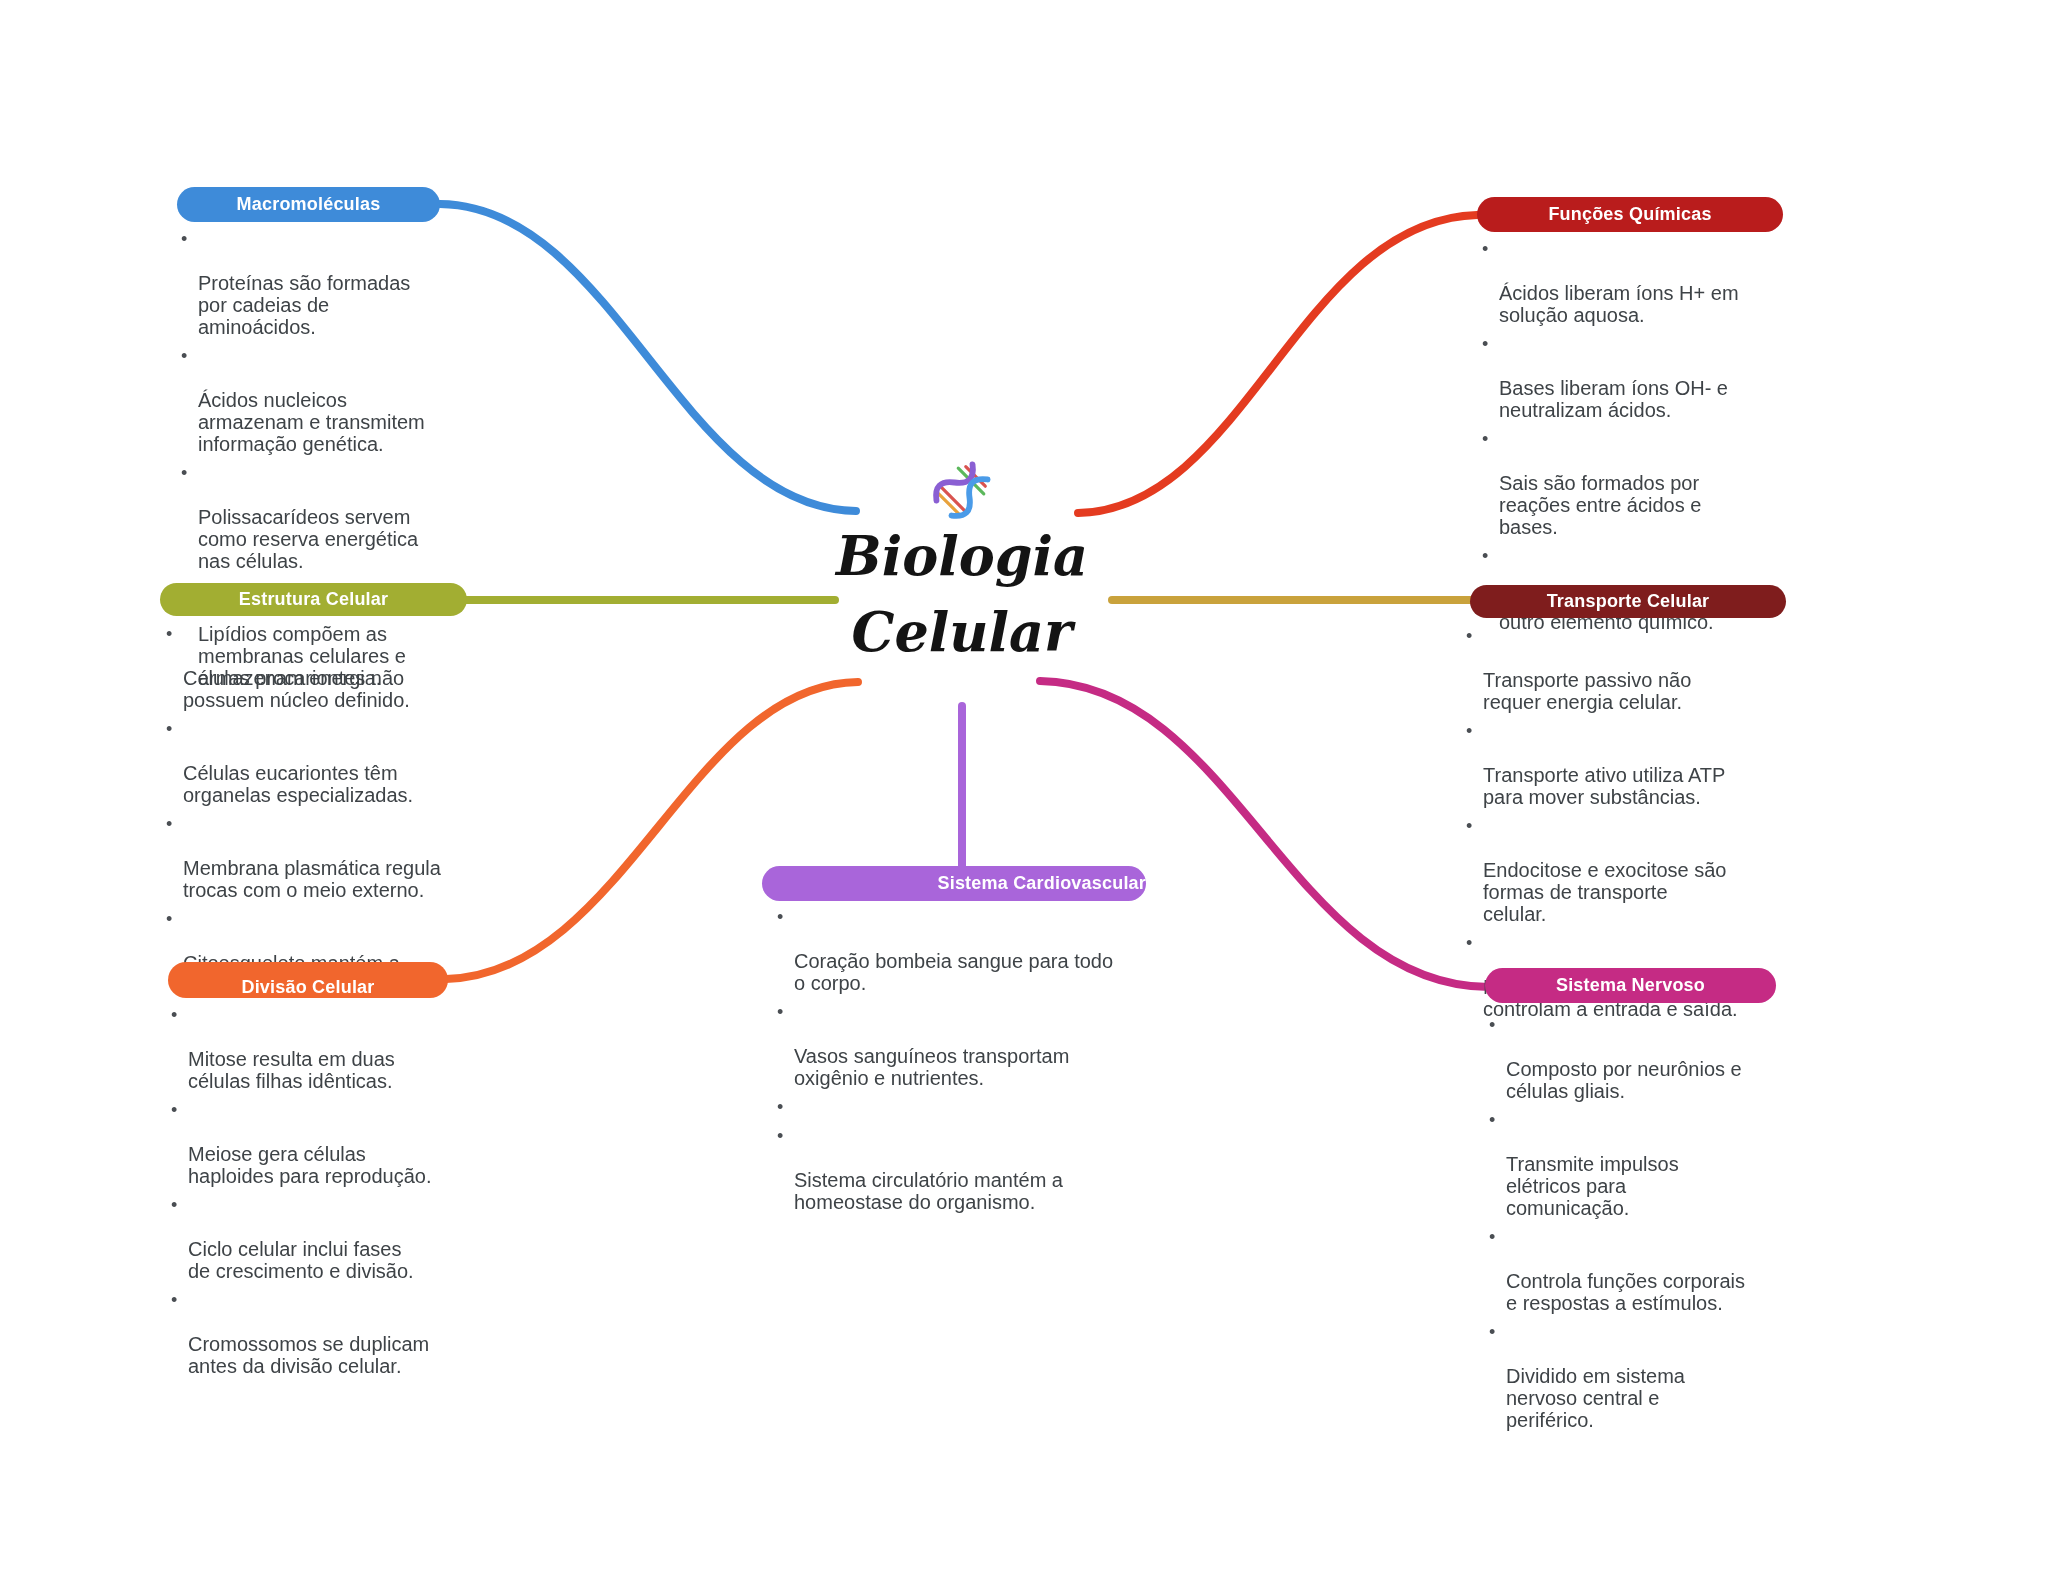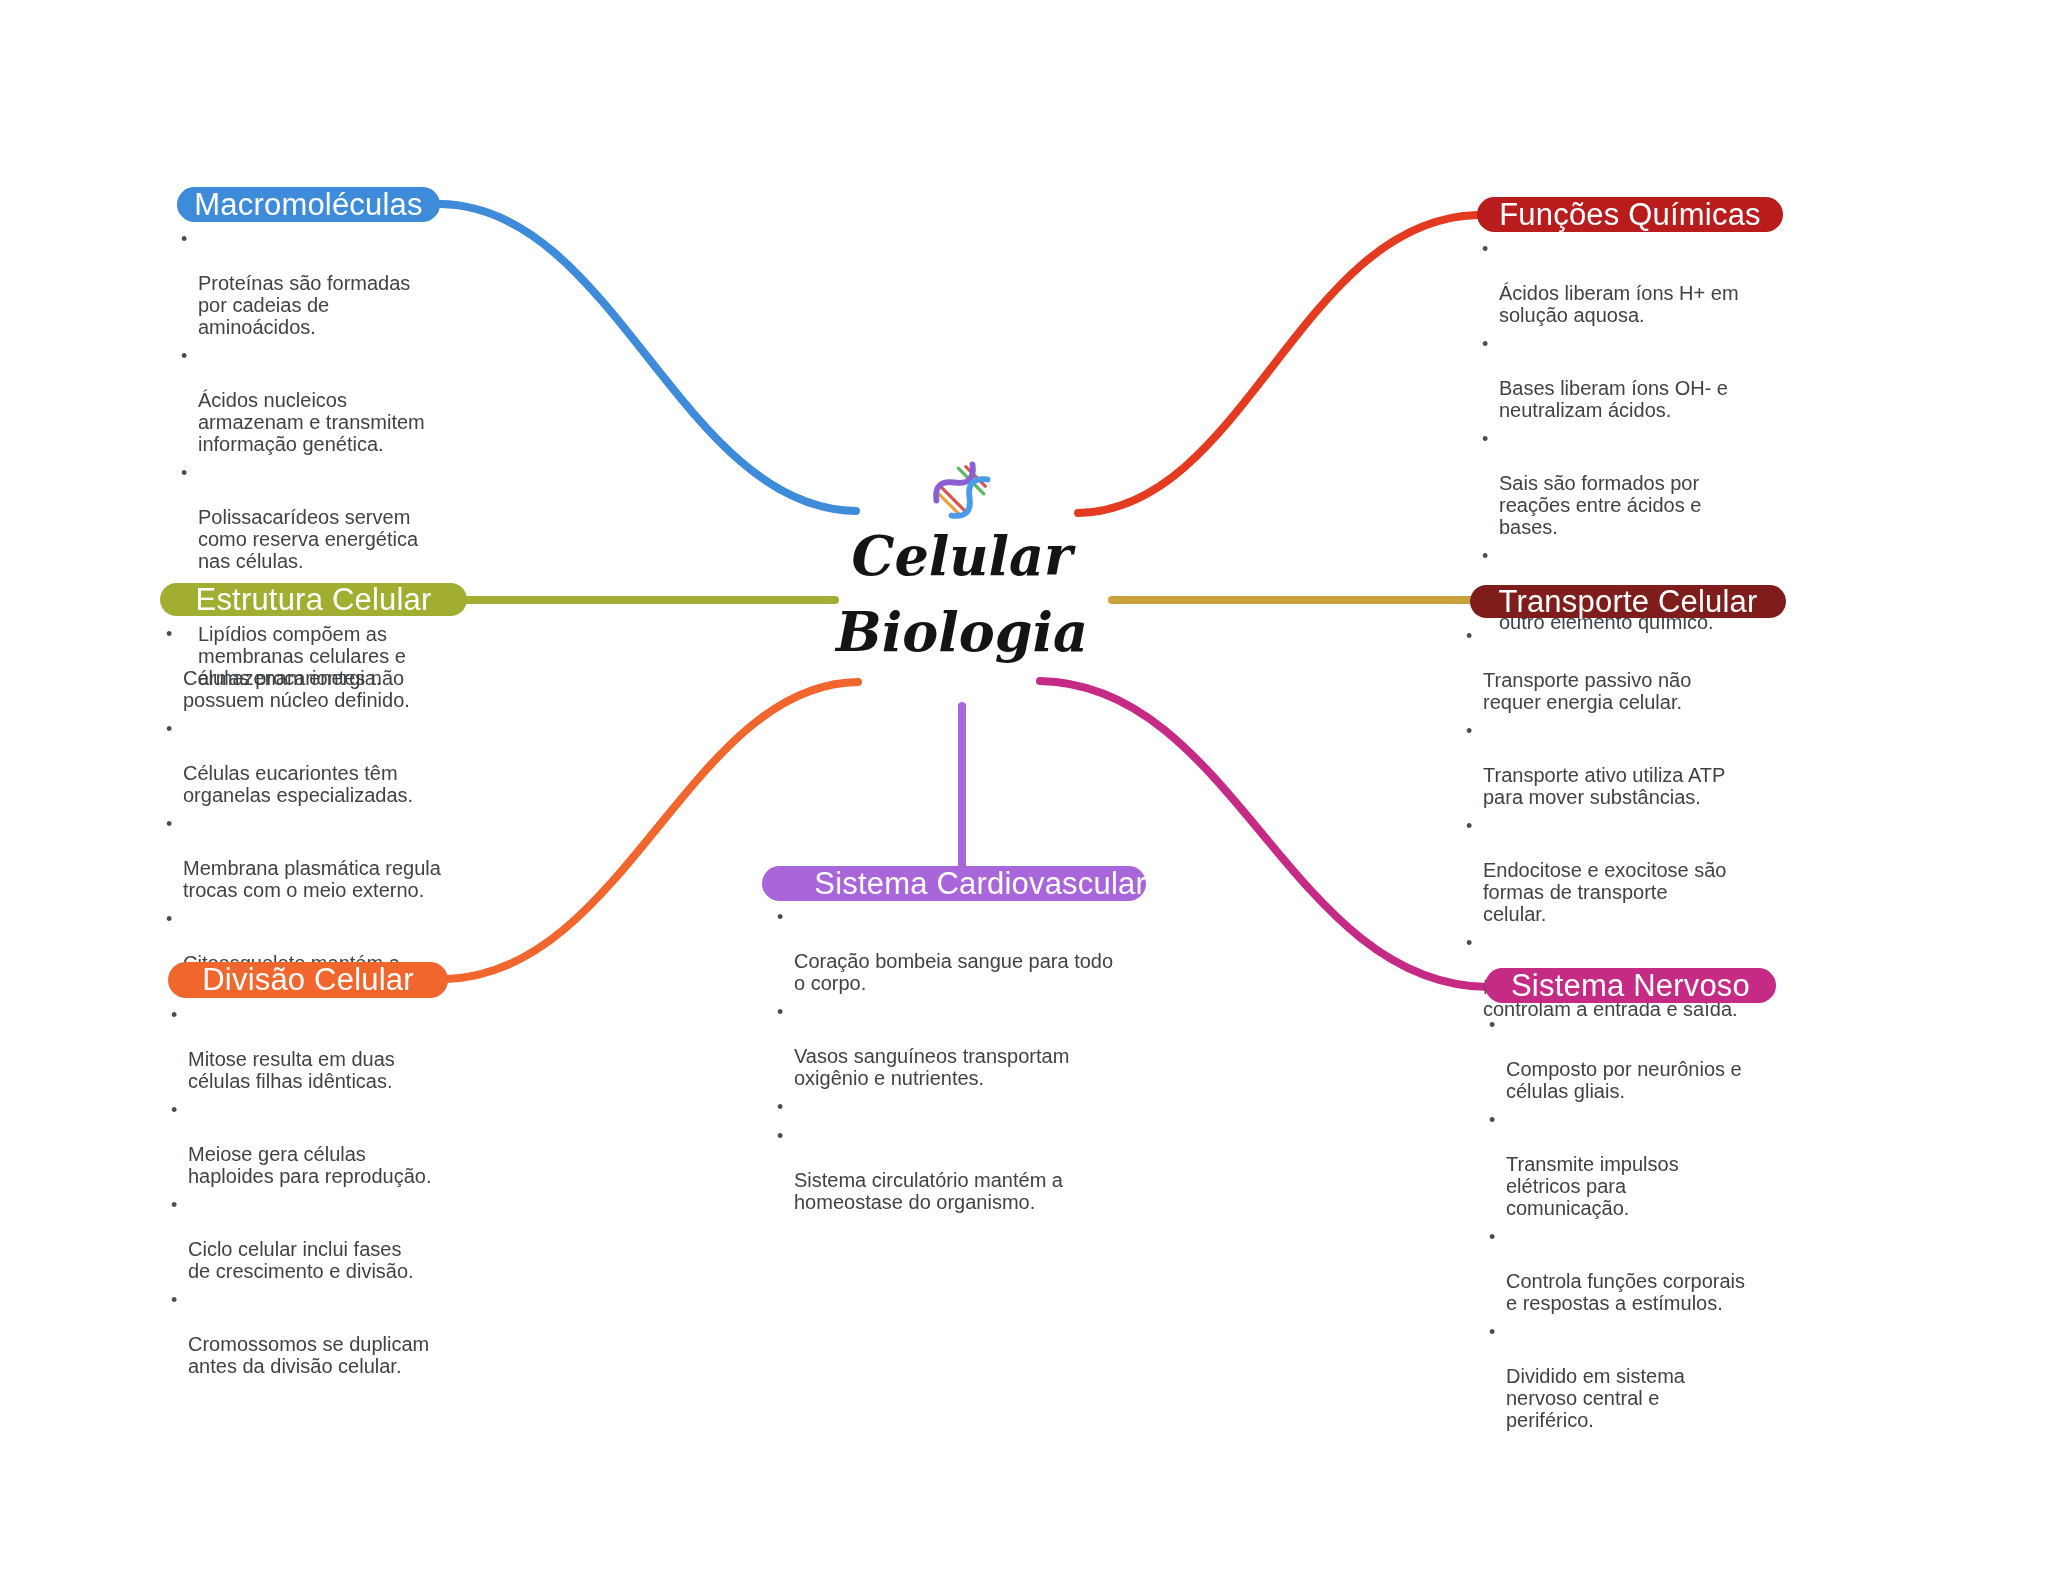--- a/index.html
+++ b/index.html
@@ -4,21 +4,21 @@
 <style>
   html,body { margin:0; padding:0; background:#ffffff; }
   .canvas {
     position:relative; width:2048px; height:1569px; background:#ffffff;
     overflow:hidden; font-family:"Liberation Sans", sans-serif;
   }
   svg.connectors { position:absolute; left:0; top:0; width:2048px; height:1569px; }
 
   .pill {
     position:absolute; display:flex; align-items:center; justify-content:center;
-    color:#ffffff; font-weight:400; font-size:31px; letter-spacing:0.2px;
+    color:#ffffff; font-weight:700; font-size:18px; letter-spacing:0.2px;
     border-radius:20px; white-space:nowrap; z-index:2;
   }
   .bullets {
     position:absolute; margin:0; padding:0; list-style:none;
     color:#3e4347; font-size:20px; line-height:22px; z-index:2;
   }
   .bullets li { display:flex; margin-bottom:7px; }
   .bullet-dot { width:17px; flex:none; font-size:18px; line-height:22px; color:#4a4e53; }
   .bullet-text { white-space:pre-line;margin-top:44px; }
 
@@ -66,22 +66,22 @@
         <line x1="14" y1="19" x2="14" y2="45" stroke="#e8a23c" stroke-width="3"></line>
         <line x1="20" y1="15" x2="20" y2="49" stroke="#d9534f" stroke-width="3"></line>
         <line x1="44" y1="15" x2="44" y2="49" stroke="#5cb85c" stroke-width="3"></line>
         <line x1="50" y1="19" x2="50" y2="45" stroke="#d9534f" stroke-width="3"></line>
         <path d="M8 22 Q20 6 32 22 Q44 38 56 22" stroke="#8a5fd3" stroke-width="5.5"></path>
         <path d="M8 42 Q20 58 32 42 Q44 26 56 42" stroke="#4a9be8" stroke-width="5.5"></path>
       </g>
     </svg>
   </div>
   <div class="center-title">
+    <div>Biologia</div>
     <div>Celular</div>
-    <div>Biologia</div>
   </div>
 
   <div class="pill pill-0" style="background: rgb(62, 139, 217);">
     <span>Macromoléculas</span>
   </div>
   <ul class="bullets list-0">
 
       <li>
         <span class="bullet-dot">•</span>
         <span class="bullet-text">Proteínas são formadas

